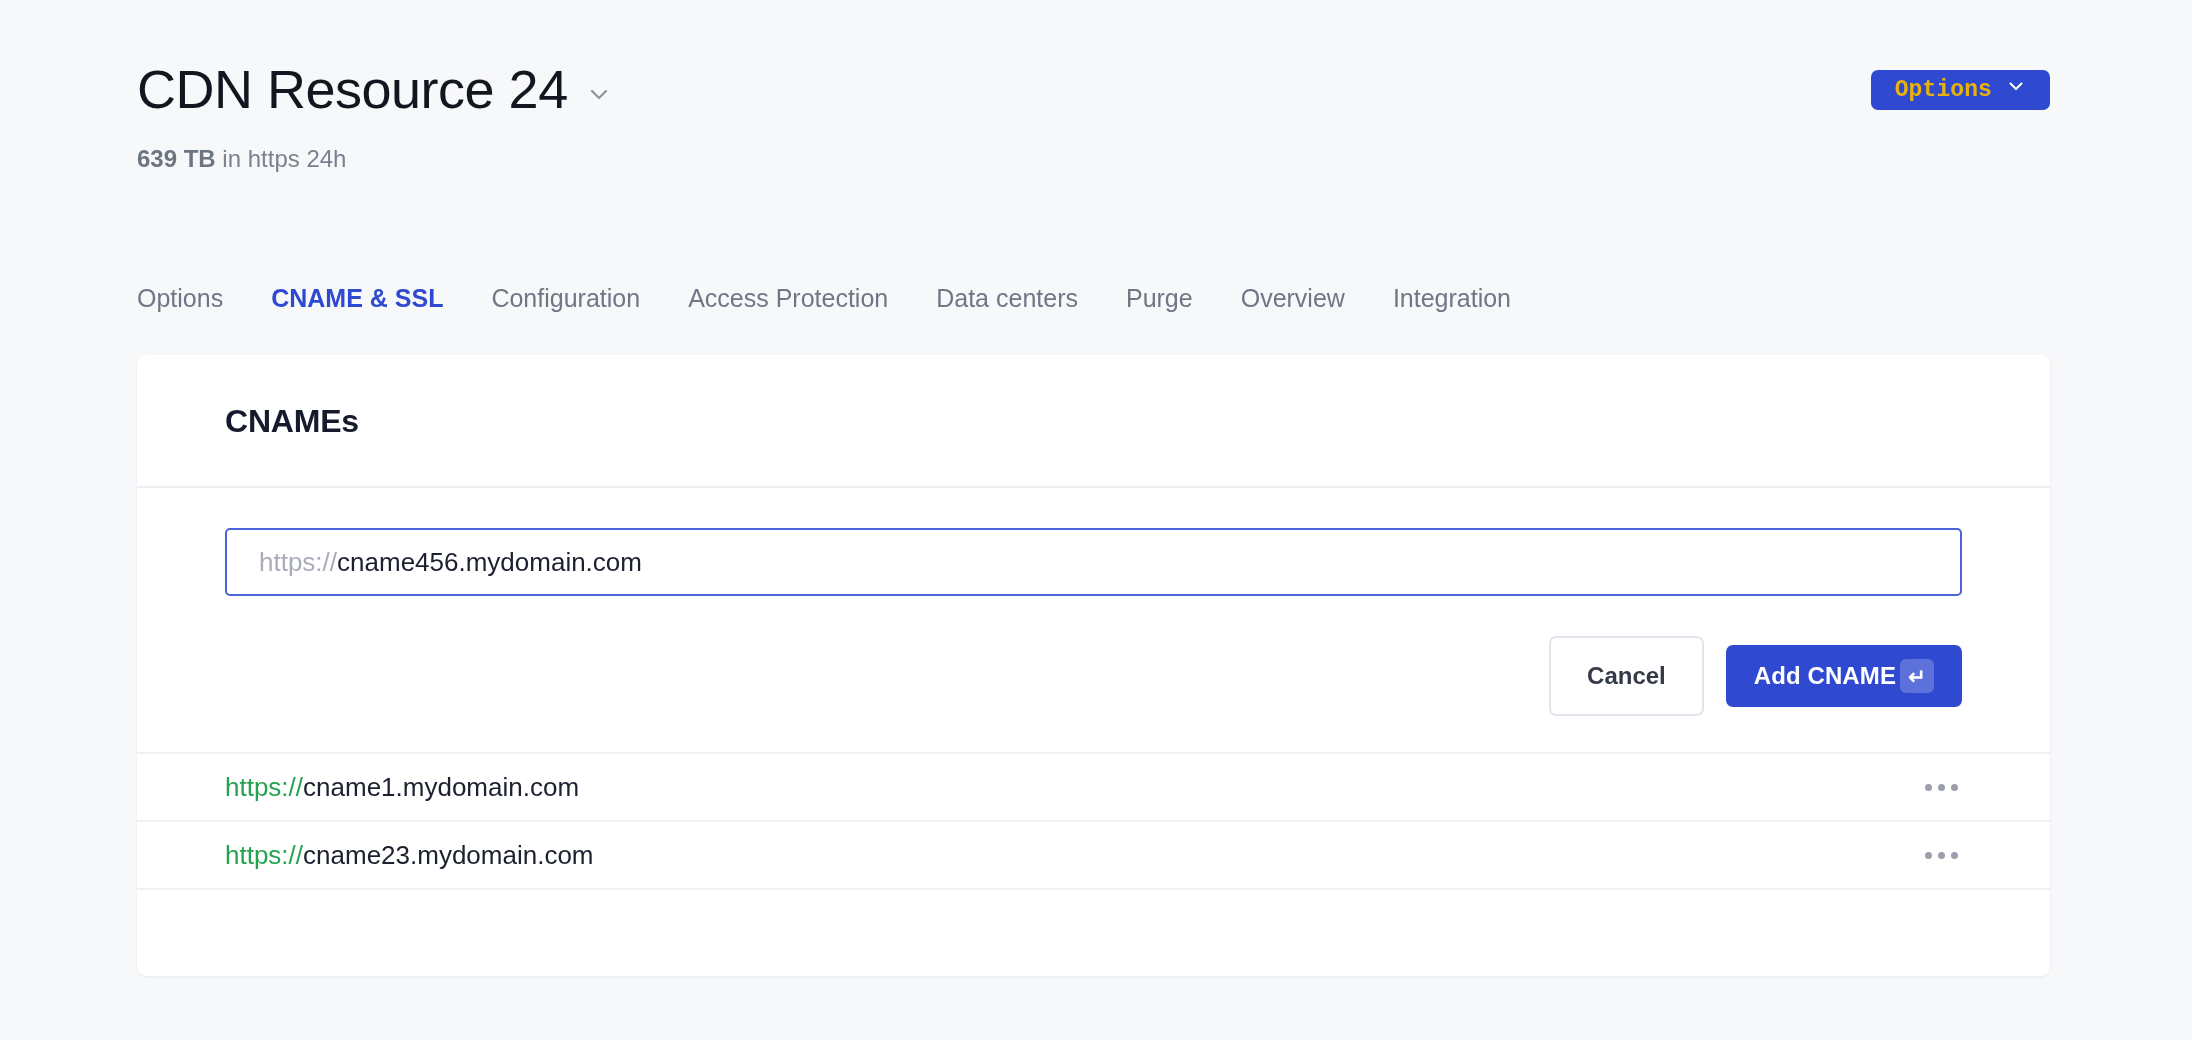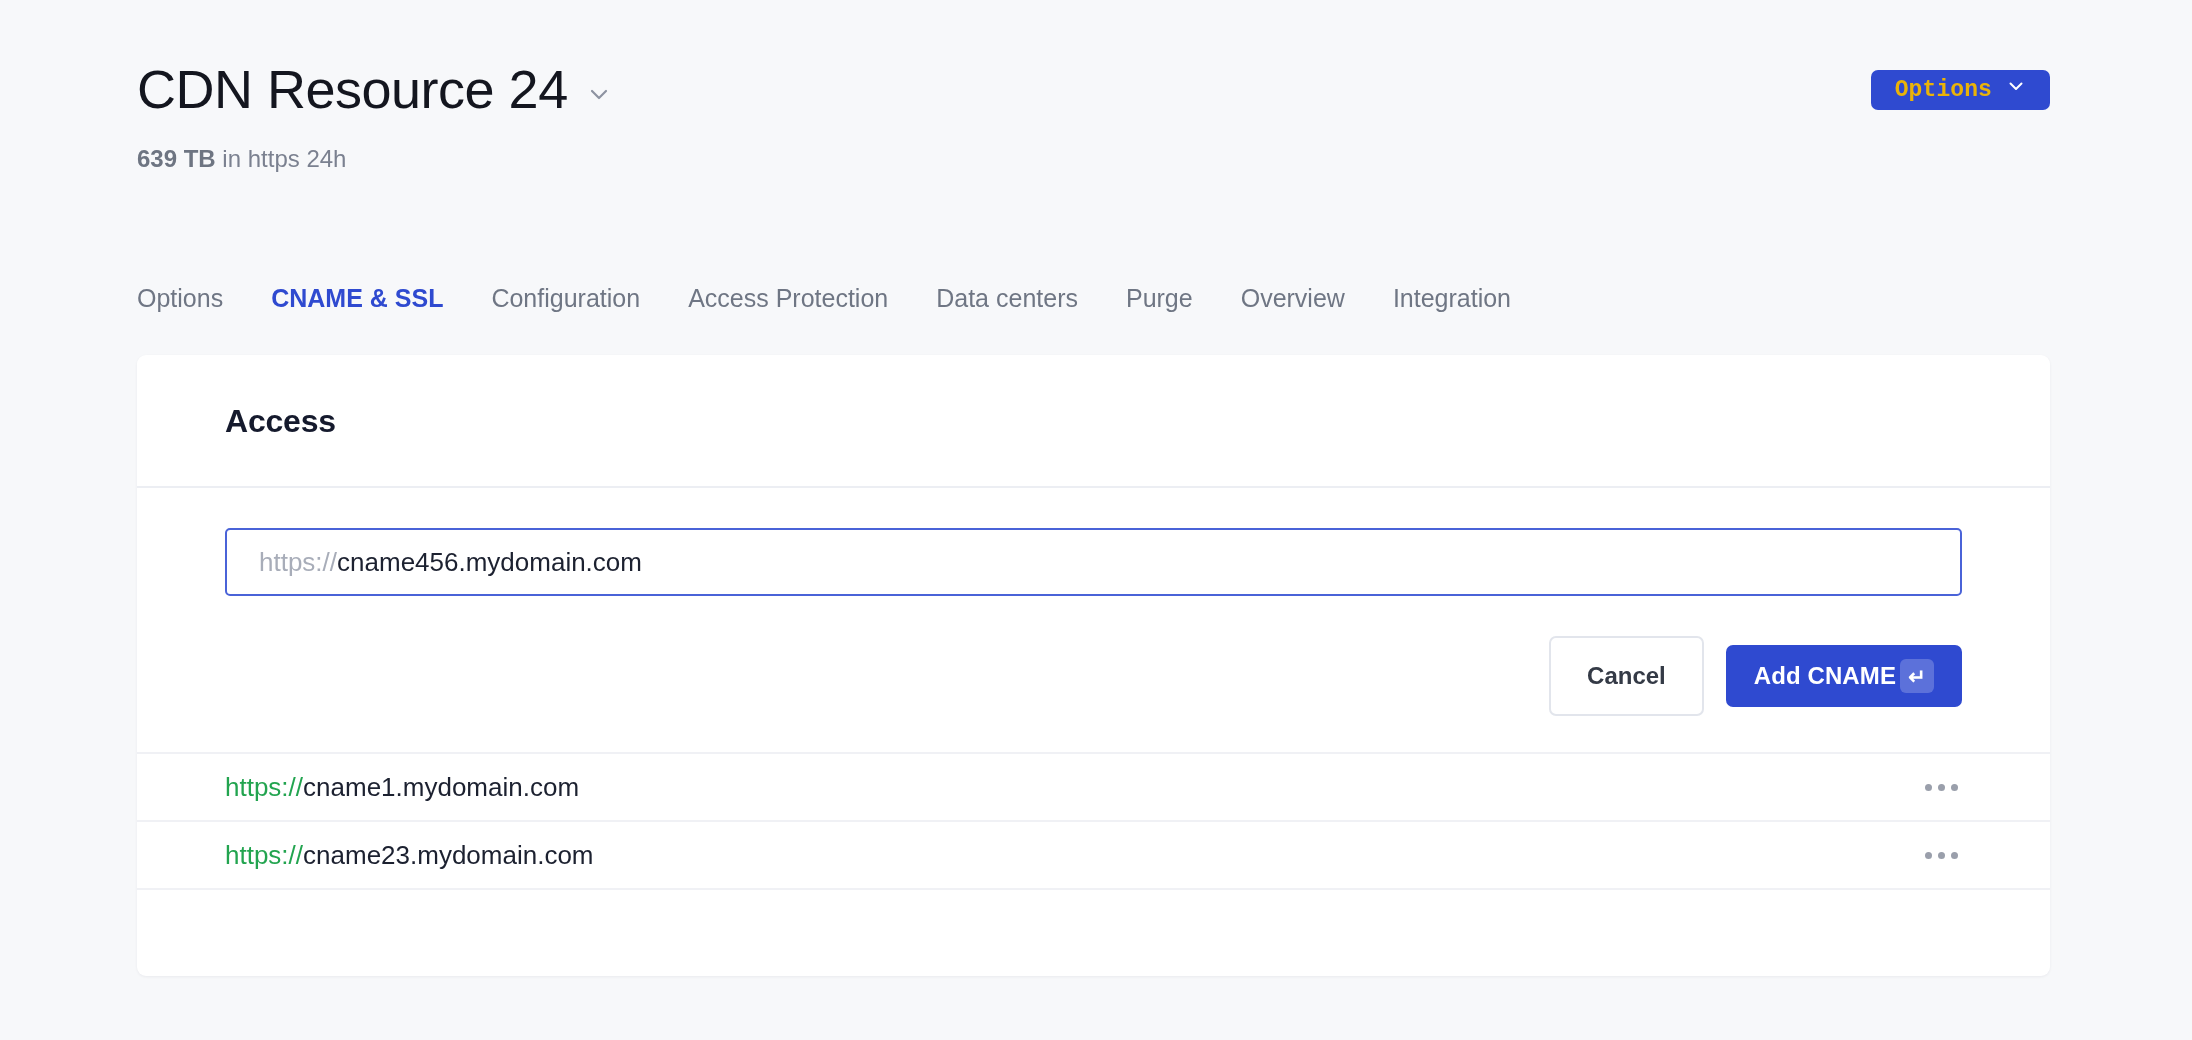--- a/index.html
+++ b/index.html
@@ -284,21 +284,21 @@
     <div class="tab">Access Protection</div>
     <div class="tab">Data centers</div>
     <div class="tab">Purge</div>
     <div class="tab">Overview</div>
     <div class="tab">Integration</div>
   </nav>
 
   <section class="card">
 
     <div class="card-header">
-      <h2 class="card-title">Access</h2>
+      <h2 class="card-title">CNAMEs</h2>
     </div>
 
     <div class="card-form">
 
       <div class="cname-input">
         <span class="prefix">https://</span>
           <span class="value">cname456.mydomain.com</span>
       </div>
 
       <div class="form-actions">

